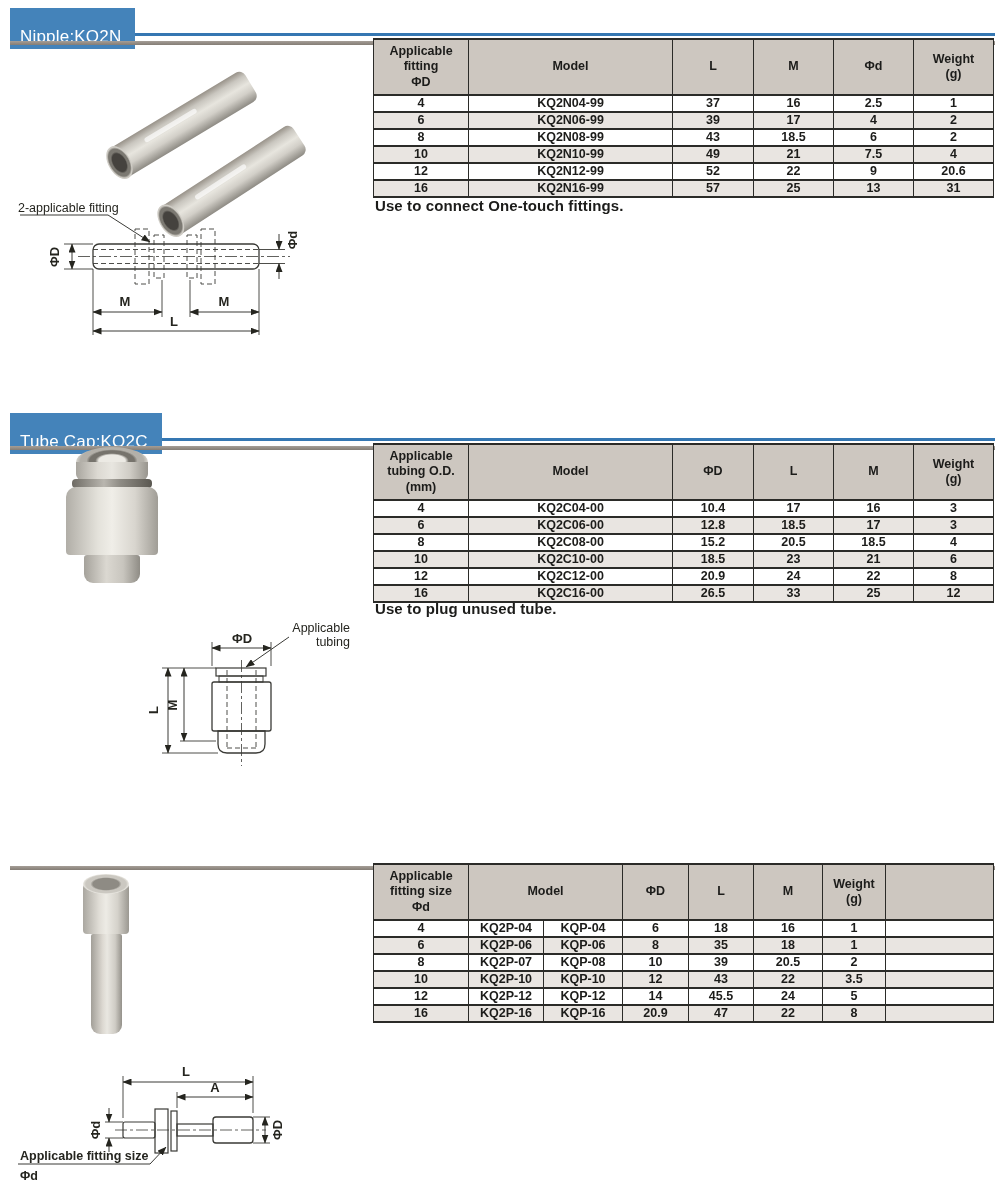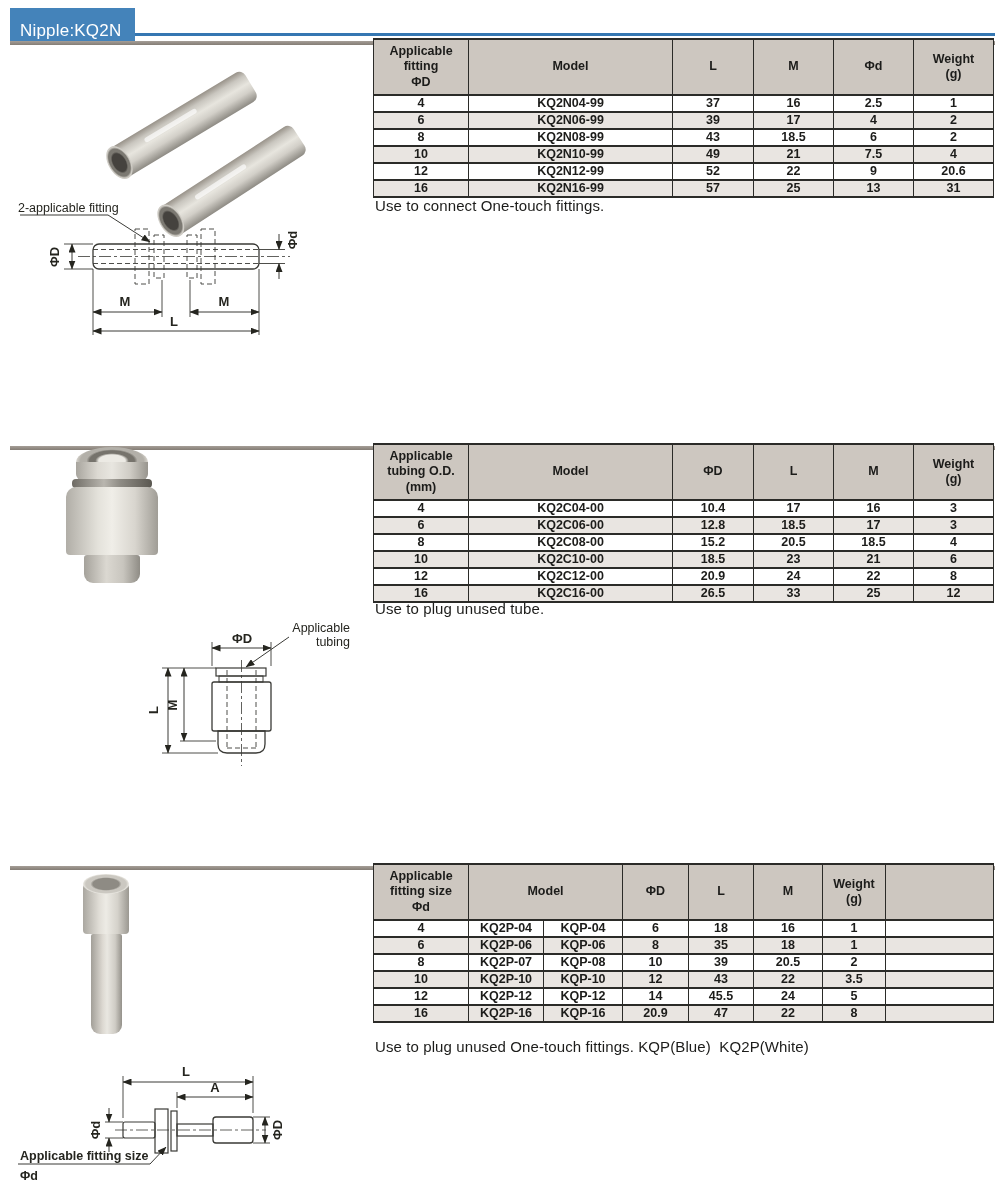--- a/index.html
+++ b/index.html
@@ -12,35 +12,35 @@
     --ink:#1c1c1a;
   }
   *{box-sizing:border-box;}
   html,body{margin:0;padding:0;background:#fff;}
   .page{position:relative;width:1000px;height:1195px;background:#fff;overflow:hidden;
         font-family:"Liberation Sans", sans-serif;color:var(--ink);}
 
   
   .banner{position:absolute;left:10px;width:985px;height:28px;border-bottom:3px solid var(--banner-line);}
   .banner-title{display:inline-block;background:var(--banner-blue);color:#fff;
-        font-size:17px;line-height:25px;padding:10px 14px 0 10px;letter-spacing:.2px;}
+        font-size:17px;line-height:25px;padding:16px 14px 0 10px;letter-spacing:.2px;}
   .rule{position:absolute;left:10px;width:985px;height:4px;
         background:linear-gradient(#a59e97,#847d75);}
 
   
   .dtable{position:absolute;border-collapse:collapse;table-layout:fixed;width:620px;
         background:#fff;font-weight:bold;font-size:12.5px;color:var(--ink);}
   .dtable th,.dtable td{border:1px solid var(--border-dark);text-align:center;vertical-align:middle;}
   .dtable th{background:var(--header-bg);white-space:pre-line;line-height:1.22;padding:4px 1px;
         border-bottom-width:2px;border-top-width:2px;font-weight:bold;}
   .dtable td{height:15px;line-height:15px;padding:0 2px;border-top-width:2px;}
   .dtable tbody tr:nth-child(even) td{background:var(--row-alt);}
   .dtable tr:last-child td{border-bottom-width:2px;}
 
-  .caption{position:absolute;font-weight:normal;font-size:15px;letter-spacing:.1px;}
+  .caption{position:absolute;font-weight:bold;font-size:15px;letter-spacing:.1px;}
 
   
   .photo{position:absolute;}
   .tube{position:absolute;width:160px;height:34px;border-radius:7px;
         background:linear-gradient(180deg,#989289 0%,#c9c6bf 20%,#e7e5de 45%,#d2cfc8 68%,#8e8b84 100%);}
   .tube::before{content:"";position:absolute;left:-4px;top:-1px;width:22px;height:36px;border-radius:50%;
         background:radial-gradient(ellipse at 50% 50%, #45423e 0 38%, #7c7972 46% 58%, #cfccc5 66%);}
   .tube::after{content:"";position:absolute;left:40px;top:9px;width:60px;height:5px;border-radius:3px;
         background:rgba(255,255,255,.65);}
 
@@ -179,20 +179,23 @@
     <line x1="251" y1="71" x2="251" y2="137" stroke="#3a3a36" stroke-width=".9"></line>
     <line x1="85" y1="114" x2="154" y2="114" stroke="#3a3a36" stroke-width="1" marker-start="url(#m1)" marker-end="url(#m1)"></line>
     <line x1="182" y1="114" x2="251" y2="114" stroke="#3a3a36" stroke-width="1" marker-start="url(#m1)" marker-end="url(#m1)"></line>
     <text class="dimtext" x="117" y="108" text-anchor="middle">M</text>
     <text class="dimtext" x="216" y="108" text-anchor="middle">M</text>
 
     <line x1="85" y1="133" x2="251" y2="133" stroke="#3a3a36" stroke-width="1" marker-start="url(#m1)" marker-end="url(#m1)"></line>
     <text class="dimtext" x="166" y="128" text-anchor="middle">L</text>
   </svg>
 
+  <div class="banner" style="top:413px;">
+    <span class="banner-title">Tube Cap:KQ2C</span>
+  </div>
   <div class="rule" style="top:446px;"></div>
 
   <div class="photo" style="left:62px;top:447px;width:100px;height:158px;">
     <div class="cap-part" style="left:14px;top:0;width:72px;height:30px;border-radius:50%;
          background:radial-gradient(ellipse at 50% 46%, #eceae4 0 26%, #76736c 33% 44%, #b3b0a9 50% 62%, #d6d3cc 70% 100%);"></div>
     <div class="cap-part" style="left:14px;top:15px;width:72px;height:18px;border-radius:0 0 6px 6px;
          background:linear-gradient(90deg,#a8a59e,#dcd9d2 30%,#e8e6e0 50%,#cfccc5 75%,#98958e);"></div>
     <div class="cap-part" style="left:10px;top:32px;width:80px;height:9px;border-radius:4px;
          background:linear-gradient(90deg,#6e6b64,#b9b6af 40%,#8f8c85 60%,#5a5750);"></div>
     <div class="cap-part" style="left:4px;top:40px;width:92px;height:68px;border-radius:10px 10px 4px 4px;
@@ -403,21 +406,20 @@
           <td>KQ2P-16</td>
           <td>KQP-16</td>
           <td>20.9</td>
           <td>47</td>
           <td>22</td>
           <td>8</td>
           <td></td>
         </tr>
       </tbody>
     </table>
-  <div class="caption" style="left:375px;top:1038px;">Use to plug unused One-touch fittings. KQP(Blue) &nbsp;KQ2P(White)</div>
 
   <svg style="position:absolute;left:8px;top:1052px;" width="300" height="140" viewBox="0 0 300 140">
     <defs>
       <marker id="m3" markerWidth="9" markerHeight="7" refX="8.5" refY="3.5" orient="auto-start-reverse">
         <path d="M0,0 L9,3.5 L0,7 z" fill="#25251f"></path>
       </marker>
     </defs>
 
     <line x1="115" y1="66" x2="115" y2="24" stroke="#3a3a36" stroke-width=".9"></line>
     <line x1="245" y1="61" x2="245" y2="24" stroke="#3a3a36" stroke-width=".9"></line>

